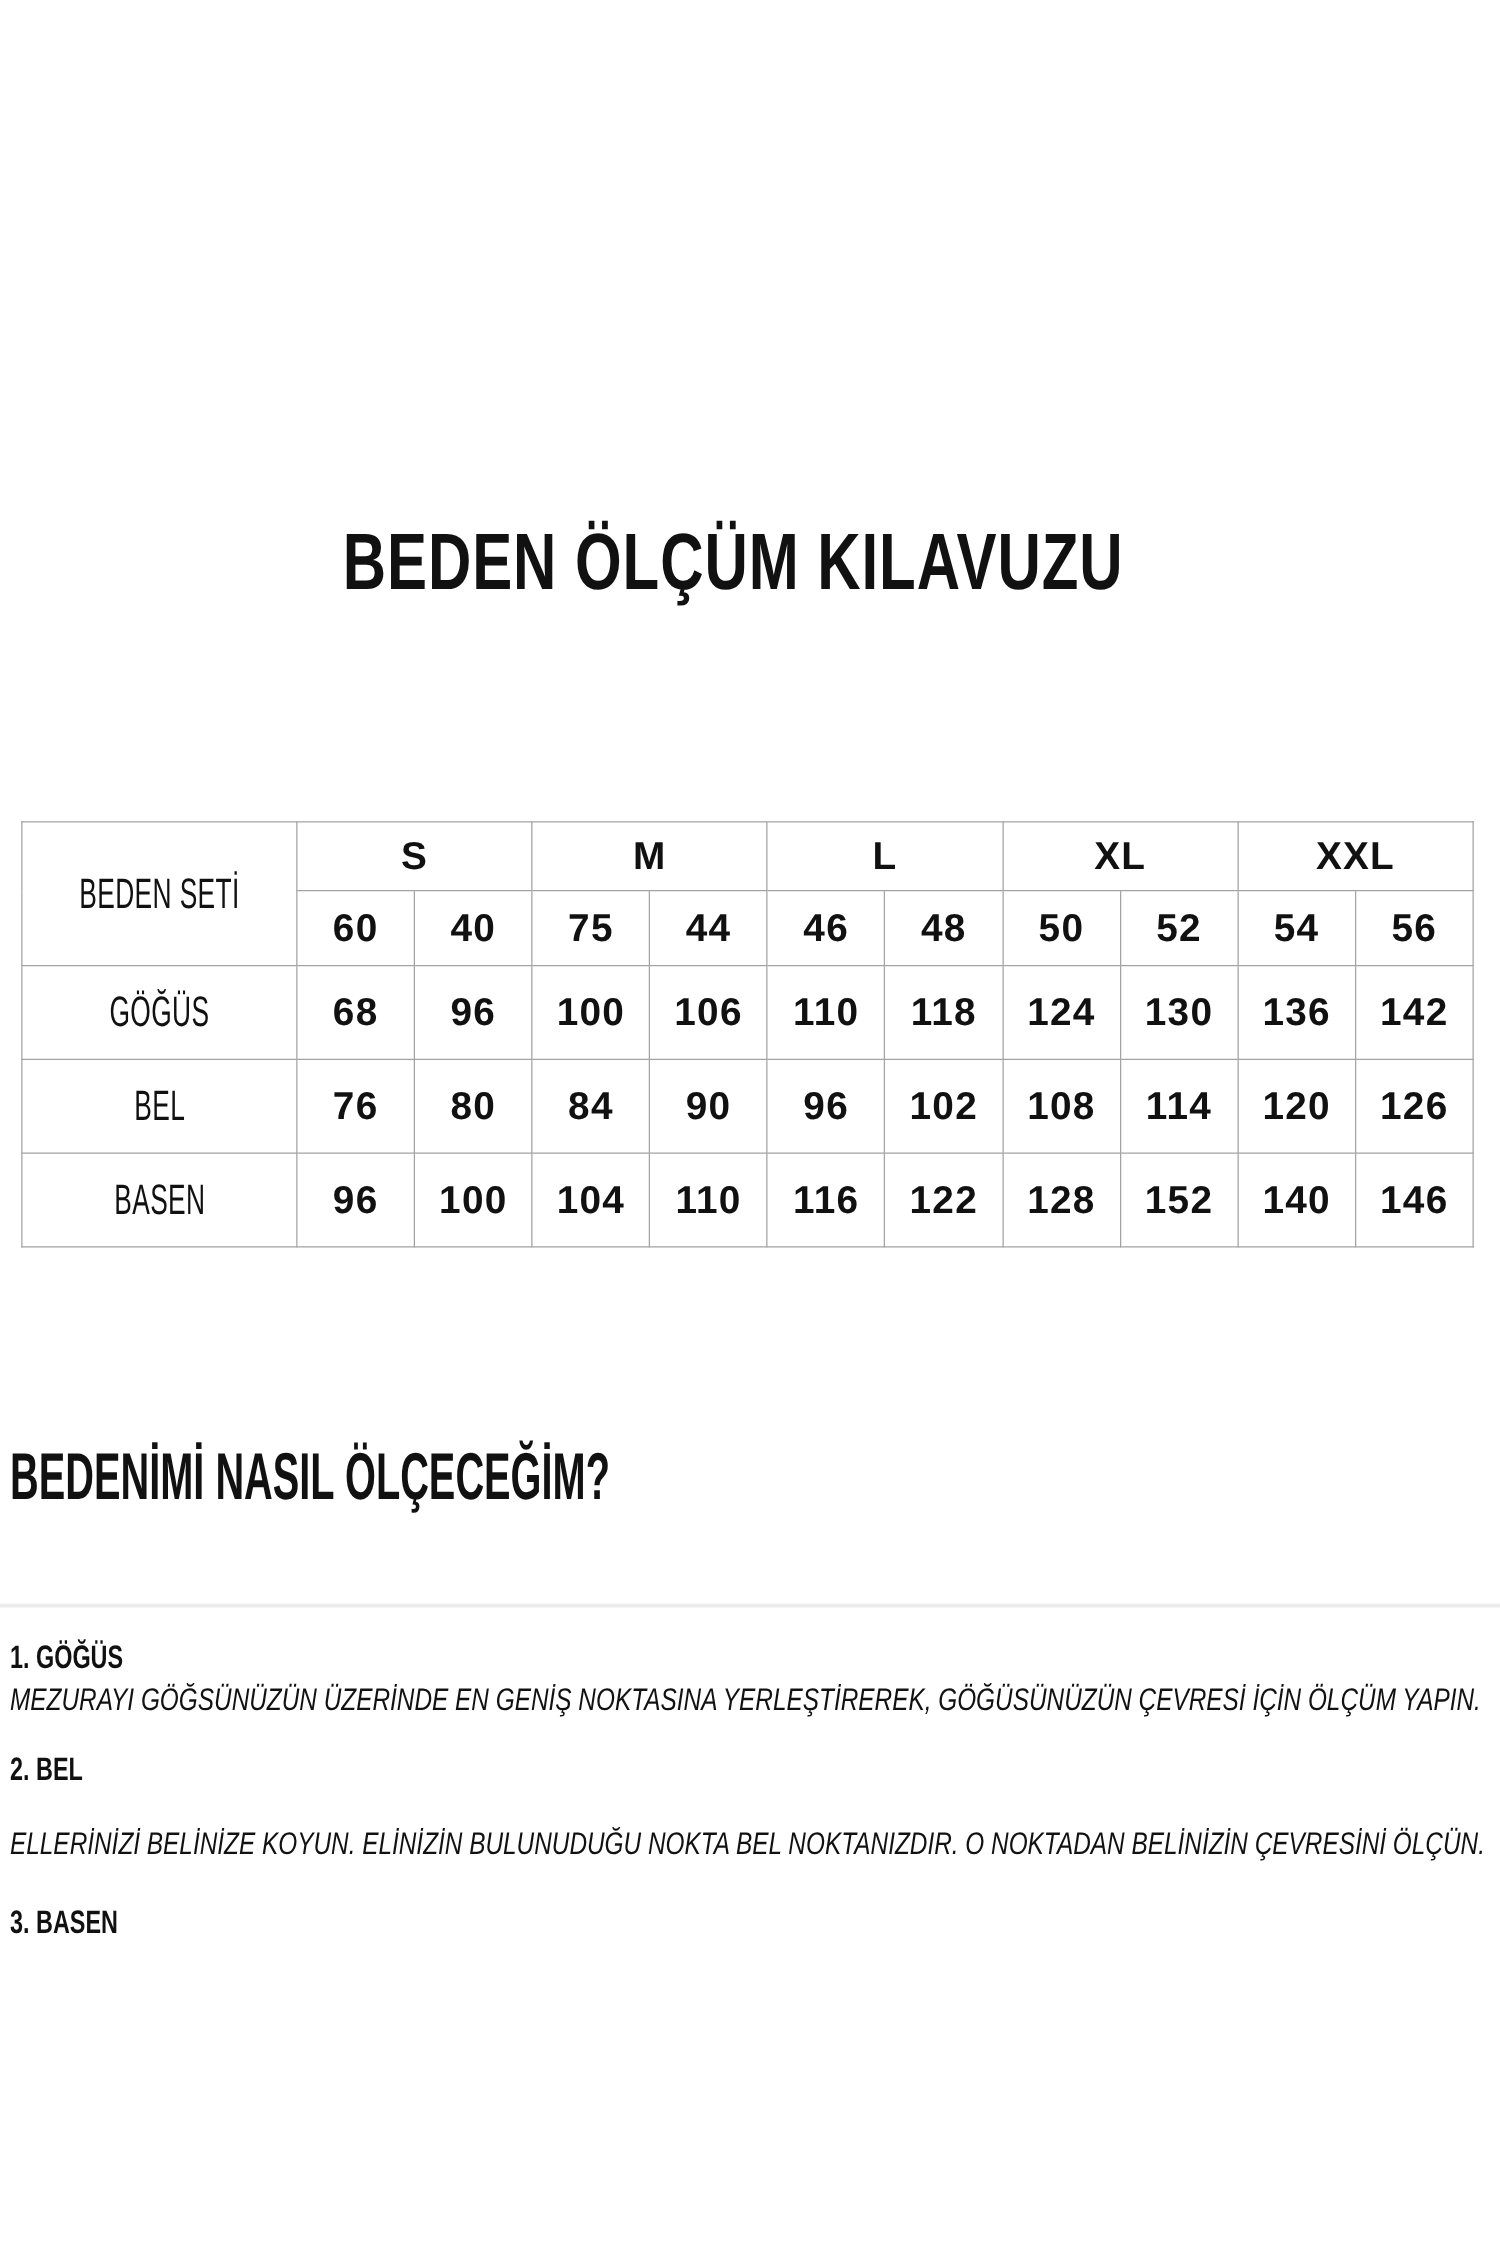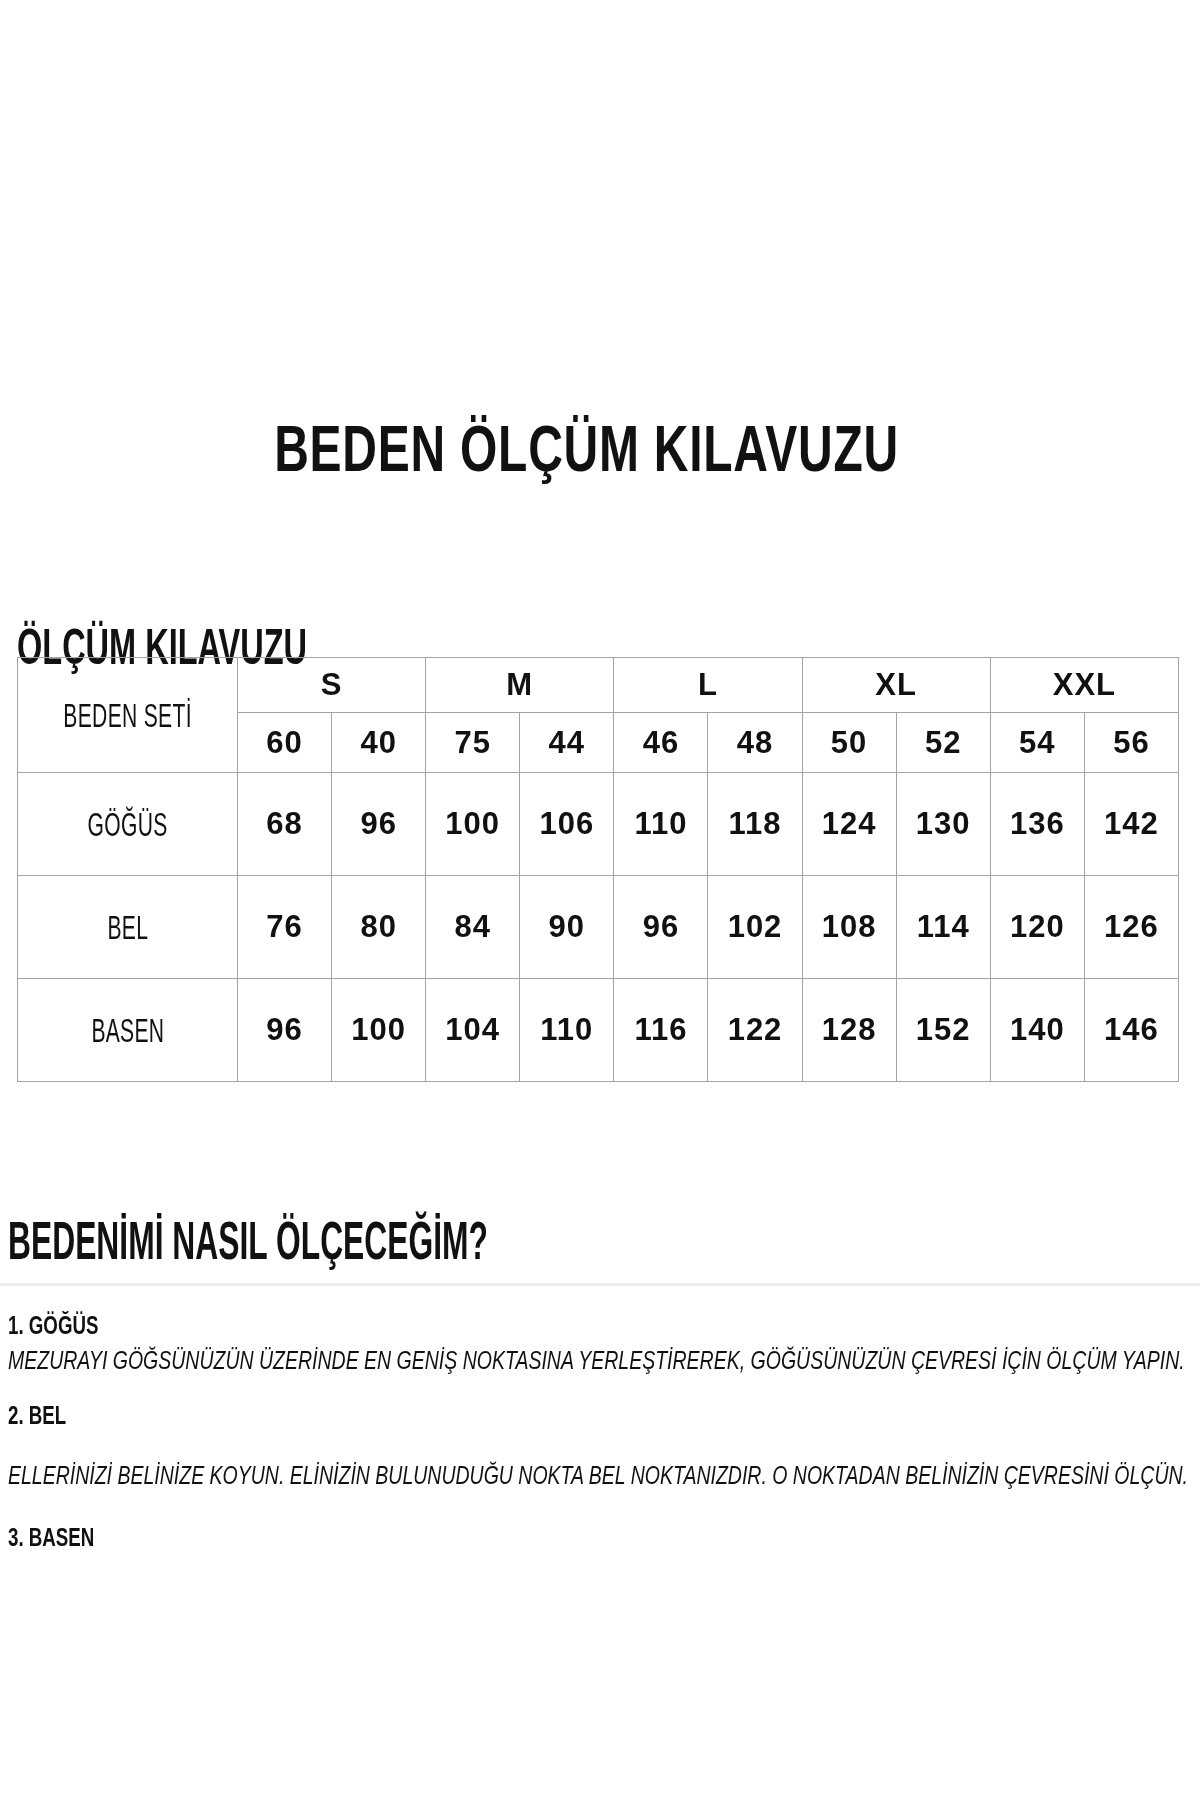--- a/index.html
+++ b/index.html
@@ -71,21 +71,21 @@
   }
   td.lbl .cx {
     font-size: 34px;
     font-weight: 400;
     letter-spacing: 0.5px;
     transform: scaleX(0.62);
     transform-origin: center;
   }
   tr.r-grp { height: 55px; }
   tr.r-num { height: 60px; }
-  tr.r-data { height: 103px; }
+  tr.r-data { height: 75px; }
   td.grp {
     font-size: 31px;
     font-weight: 700;
     letter-spacing: 1px;
     border-top: 2px solid #666;
   }
   td.num, td.val {
     font-size: 31px;
     font-weight: 700;
     letter-spacing: 1px;
@@ -98,21 +98,21 @@
     left: 17px;
     font-size: 30px;
     font-weight: 700;
     line-height: 1;
   }
   .note .cx { transform: scaleX(0.45); }
 
   
   .howto-heading {
     position: absolute;
-    top: 1214px;
+    top: 1155px;
     left: 8px;
     font-size: 53px;
     font-weight: 700;
     line-height: 1;
   }
   .howto-heading .cx { transform: scaleX(0.60); }
 
   .divider {
     position: absolute;
     top: 1283px;
@@ -147,21 +147,20 @@
   .step-text.p2 { top: 1463px; }
   .step-text.p3 { top: 1583px; }
 </style>
 </head>
 <body>
 
 <div class="page">
 
   <h1 class="title"><span class="cx">BEDEN ÖLÇÜM KILAVUZU</span></h1>
 
-  <h2 class="subtitle"><span class="cx">ÖLÇÜM KILAVUZU</span></h2>
 
   <table class="size-table">
     <colgroup>
       <col class="c0">
       <col class="cn">
         <col class="cn">
         <col class="cn">
         <col class="cn">
         <col class="cn">
       <col class="cn">

